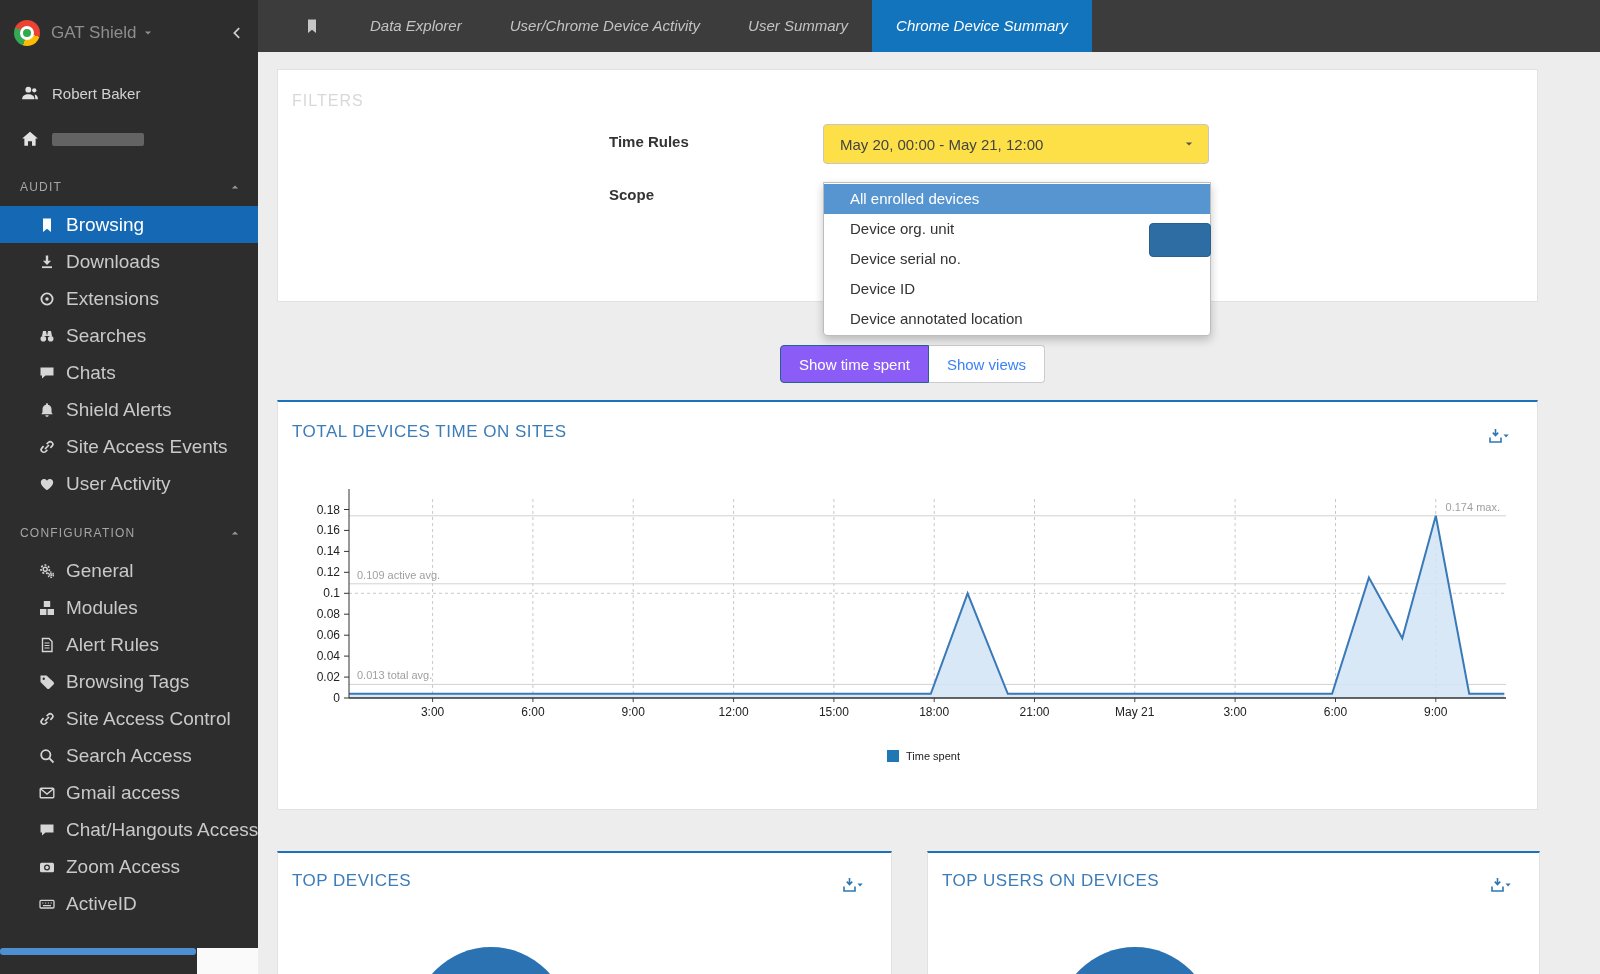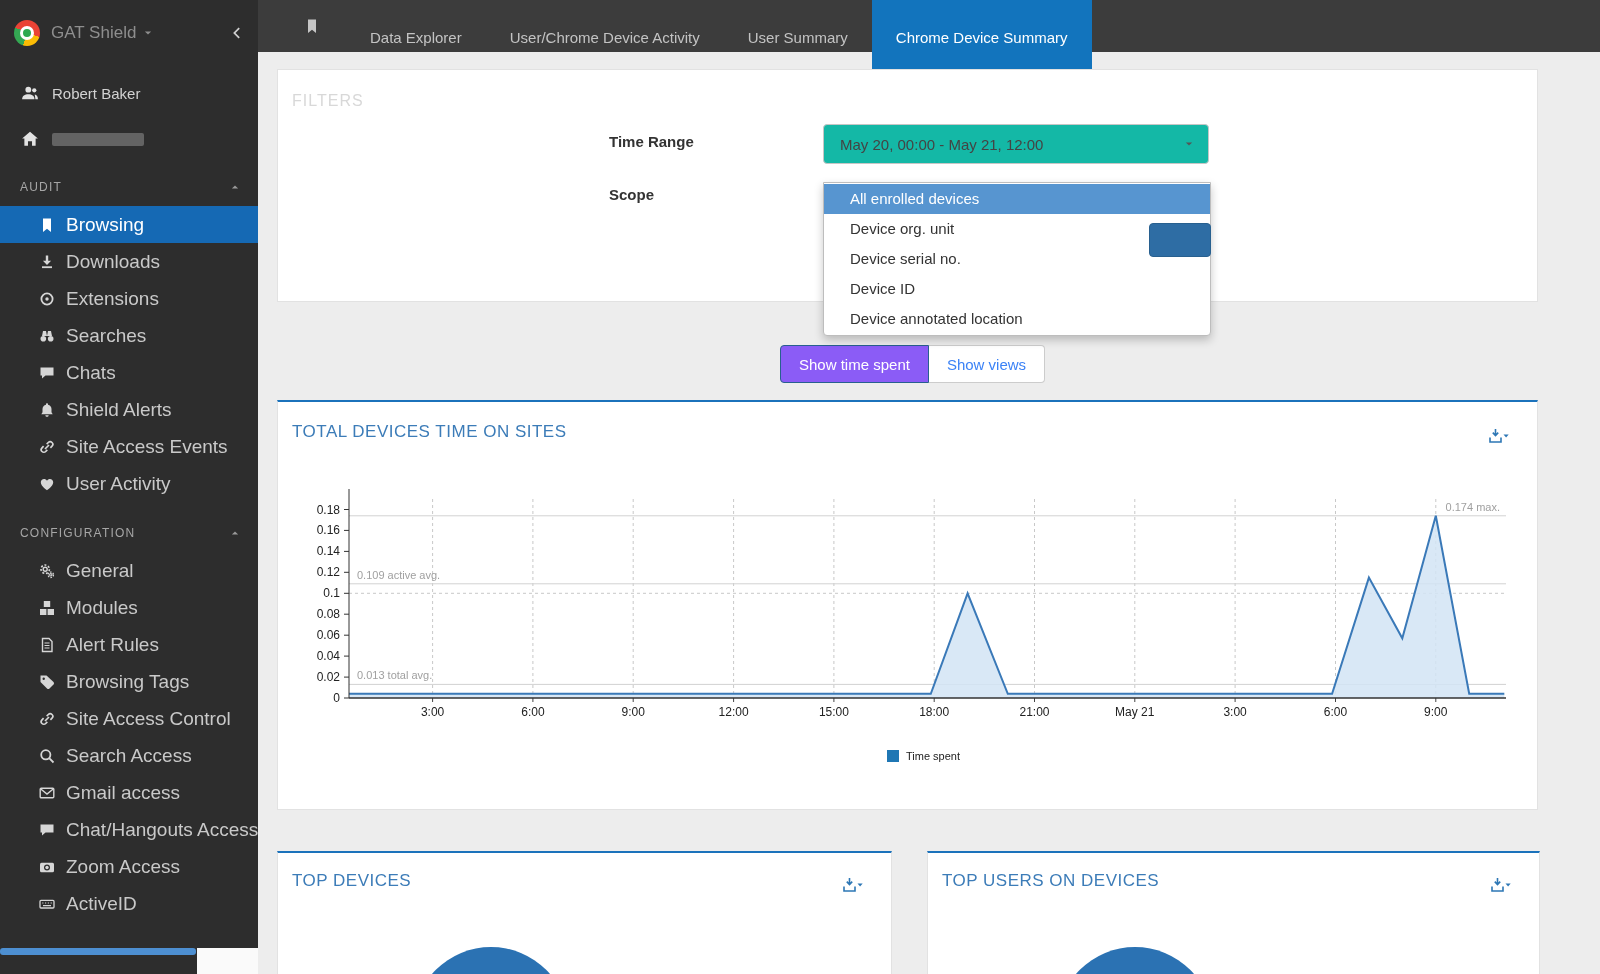--- a/index.html
+++ b/index.html
@@ -28,33 +28,33 @@
   .nav-item .ico{width:18px;color:#d6d6d6;flex:0 0 auto;}
   .nav-item.active{background:#1569b4;color:#fff;}
   .nav-item.active .ico{color:#fff;}
   .side-hthumb{position:absolute;left:0;bottom:19px;width:196px;height:7px;background:#4d8fd1;border-radius:3px;}
   .side-corner{position:absolute;right:0;bottom:0;width:61px;height:26px;background:#fafafa;}
 
   
   #topnav{position:absolute;left:258px;top:0;right:0;height:52px;background:#3c3c3c;display:flex;align-items:center;}
   .nav-bookmark{padding:0 26px 0 46px;color:#c6c6c6;cursor:pointer;}
   #topnav-tabs{display:flex;height:52px;}
-  .topnav-tab{height:52px;line-height:52px;padding:12px 24px;color:#c3c3c3;font-size:15px;cursor:pointer;white-space:nowrap;}
+  .topnav-tab{height:52px;line-height:52px;padding:0 24px;color:#c3c3c3;font-size:15px;cursor:pointer;white-space:nowrap;font-style:italic;}
   .topnav-tab.active{background:#1274bd;color:#fff;}
 
   
   #main{position:absolute;left:258px;top:52px;right:0;bottom:0;}
   .panel{position:absolute;background:#fff;border:1px solid #e2e2e2;box-sizing:border-box;}
   .panel.accent{border-top:2px solid #1b72bb;}
   #filters-panel{left:19px;top:17px;width:1261px;height:233px;}
   .filters-label{position:absolute;left:14px;top:22px;color:#d8d8d8;font-size:16px;letter-spacing:1px;}
   .f-label{position:absolute;font-weight:bold;font-size:15px;color:#333;}
   #lbl-time{left:331px;top:63px;}
   #lbl-scope{left:331px;top:116px;}
-  .select{position:absolute;left:545px;top:54px;width:386px;height:40px;border:1px solid #c6c6c6;border-radius:4px;background:#14b8a6;font-size:15px;color:#444;display:flex;align-items:center;padding:0 36px 0 16px;box-sizing:border-box;cursor:pointer;}
+  .select{position:absolute;left:545px;top:54px;width:386px;height:40px;border:1px solid #c6c6c6;border-radius:4px;background:#fde047;font-size:15px;color:#444;display:flex;align-items:center;padding:0 36px 0 16px;box-sizing:border-box;cursor:pointer;}
   .select .caret{position:absolute;right:14px;color:#555;}
   #search-button{position:absolute;left:871px;top:153px;width:60px;height:32px;background:#2e6da4;border:1px solid #28608f;border-radius:4px;z-index:25;cursor:pointer;}
   #scope-menu{position:absolute;left:545px;top:112px;width:386px;background:#fff;border:1px solid #bdbdbd;border-radius:0 0 4px 4px;box-shadow:0 4px 10px rgba(0,0,0,.22);z-index:20;padding:1px 0;}
   .menu-item{height:30px;line-height:30px;padding-left:26px;font-size:15px;color:#333;cursor:pointer;}
   .menu-item.sel{background:#5795d0;color:#fff;}
 
   .btn-group{position:absolute;left:522px;top:293px;display:flex;}
   .btn{height:38px;padding:0 18px;font-size:15px;border:1px solid #ccc;background:#fff;color:#3b82f6;display:flex;align-items:center;cursor:pointer;box-sizing:border-box;}
   .btn.first{border-radius:4px 0 0 4px;}
   .btn.last{border-radius:0 4px 4px 0;border-left:none;}
@@ -308,21 +308,21 @@
         <div class="topnav-tab">User/Chrome Device Activity</div>
         <div class="topnav-tab">User Summary</div>
         <div class="topnav-tab active">Chrome Device Summary</div>
       </div>
   </div>
 
   <div id="main">
 
     <div class="panel" id="filters-panel">
       <span class="filters-label">FILTERS</span>
-      <span class="f-label" id="lbl-time">Time Range</span>
+      <span class="f-label" id="lbl-time">Time Rules</span>
       <div class="select">
         <span>May 20, 00:00 - May 21, 12:00</span>
         <span class="ico caret">
             <svg width="10" height="10" viewBox="0 0 16 16">
               <path d="M3 5.5l5 5 5-5z" fill="currentColor"></path>
             </svg>
           </span>
       </div>
       <span class="f-label" id="lbl-scope">Scope</span>
       <div id="search-button"></div>

